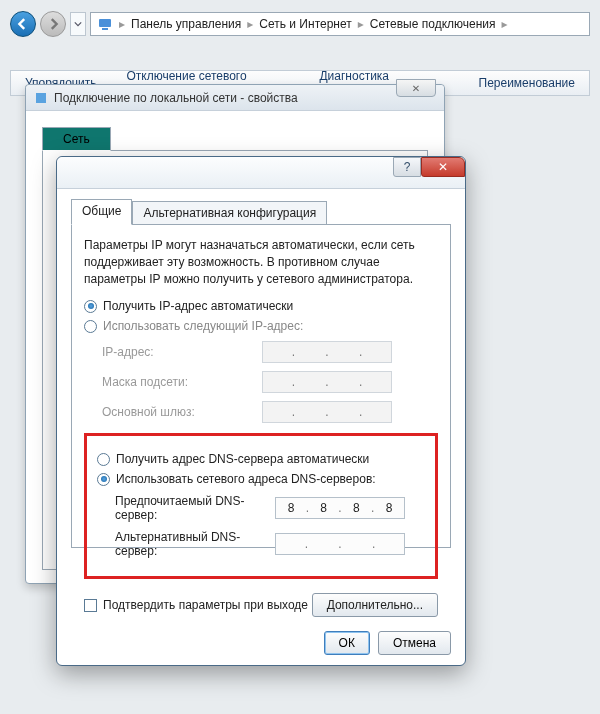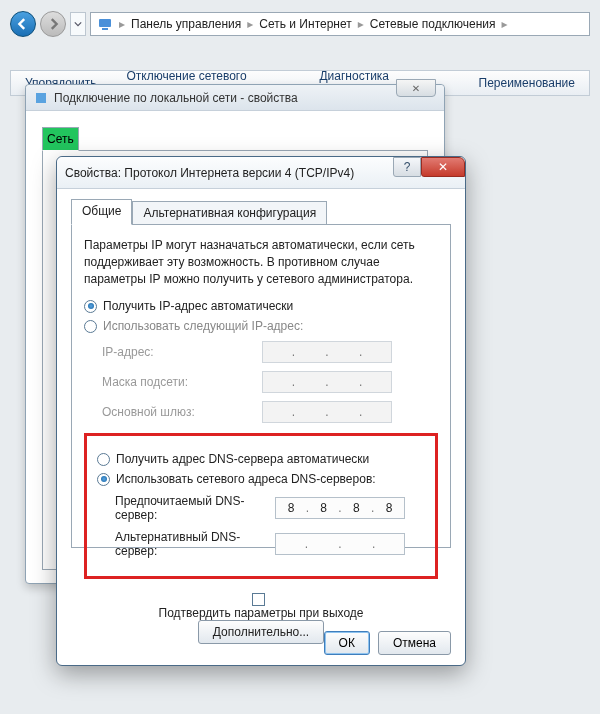--- a/index.html
+++ b/index.html
@@ -54,22 +54,22 @@
   }
   .win1-title .icon { width:14px; height:14px; }
   .win1-close {
     position:absolute; right:8px; top:-6px; width:40px; height:18px;
     background:linear-gradient(#f5f5f5,#d7dde3); border:1px solid #9aa8b5;
     border-radius:0 0 4px 4px; display:flex; align-items:center; justify-content:center;
     font-size:10px; color:#666;
   }
   .win1-body { padding:16px; }
   .tab1 {
-    display:inline-block; padding:4px 4px; font-size:12px;
-    border:1px solid #9aa8b5; border-bottom-color:#fff; background:#22c55e;
+    display:inline-block; padding:4px 20px; font-size:12px;
+    border:1px solid #9aa8b5; border-bottom-color:#fff; background:#0f766e;
   }
   .tab1-panel { border:1px solid #9aa8b5; height:420px; margin-top:-1px; }
 
   
   .win2 {
     position:absolute; top:156px; left:56px; width:410px; height:510px;
     background:#fff; border:1px solid #4a6a87; border-radius:6px;
     box-shadow:0 8px 24px rgba(0,0,0,.35);
   }
   .win2-title {
@@ -120,21 +120,21 @@
   .ip-input {
     width:130px; height:22px; border:1px solid #b5c0ca; background:#fcfcfc;
     display:flex; align-items:center; justify-content:space-around;
     font-size:12px; color:#222; padding:0 6px;
   }
   .ip-input.disabled { background:#f3f3f3; border-color:#d0d6dc; color:#999; }
   .ip-dot { color:#777; }
 
   .highlight-box { border:3px solid #d22; padding:10px; margin-top:10px; }
 
-  .bottom-row { display:flex; align-items:center; margin-top:14px;flex-direction:column; }
+  .bottom-row { display:flex; align-items:center; margin-top:14px; }
   .chk {
     width:13px; height:13px; border:1px solid #5a7a95; background:#fff; margin-right:6px;
   }
   .spacer { flex:1; }
   .btn {
     height:24px; padding:0 14px; border:1px solid #8a99a8;
     background:linear-gradient(#fdfdfd,#e2e8ee); font-size:12px;
     display:flex; align-items:center; border-radius:3px;
   }
   .dialog-btns {
@@ -196,21 +196,20 @@
     <span>Подключение по локальной сети - свойства</span>
   </div>
   <div class="win1-body">
     <span class="tab1">Сеть</span>
     <div class="tab1-panel"></div>
   </div>
 </div>
 
 <div class="win2">
   <div class="win2-title">
-    <span>Свойства: Протокол Интернета версии 4 (TCP/IPv4)</span>
     <div class="win2-btns">
       <div class="win2-help">?</div>
       <div class="win2-close">✕</div>
     </div>
   </div>
   <div class="win2-body">
     <div class="tabs">
       <div class="tab active">Общие</div>
       <div class="tab">Альтернативная конфигурация</div>
     </div>

